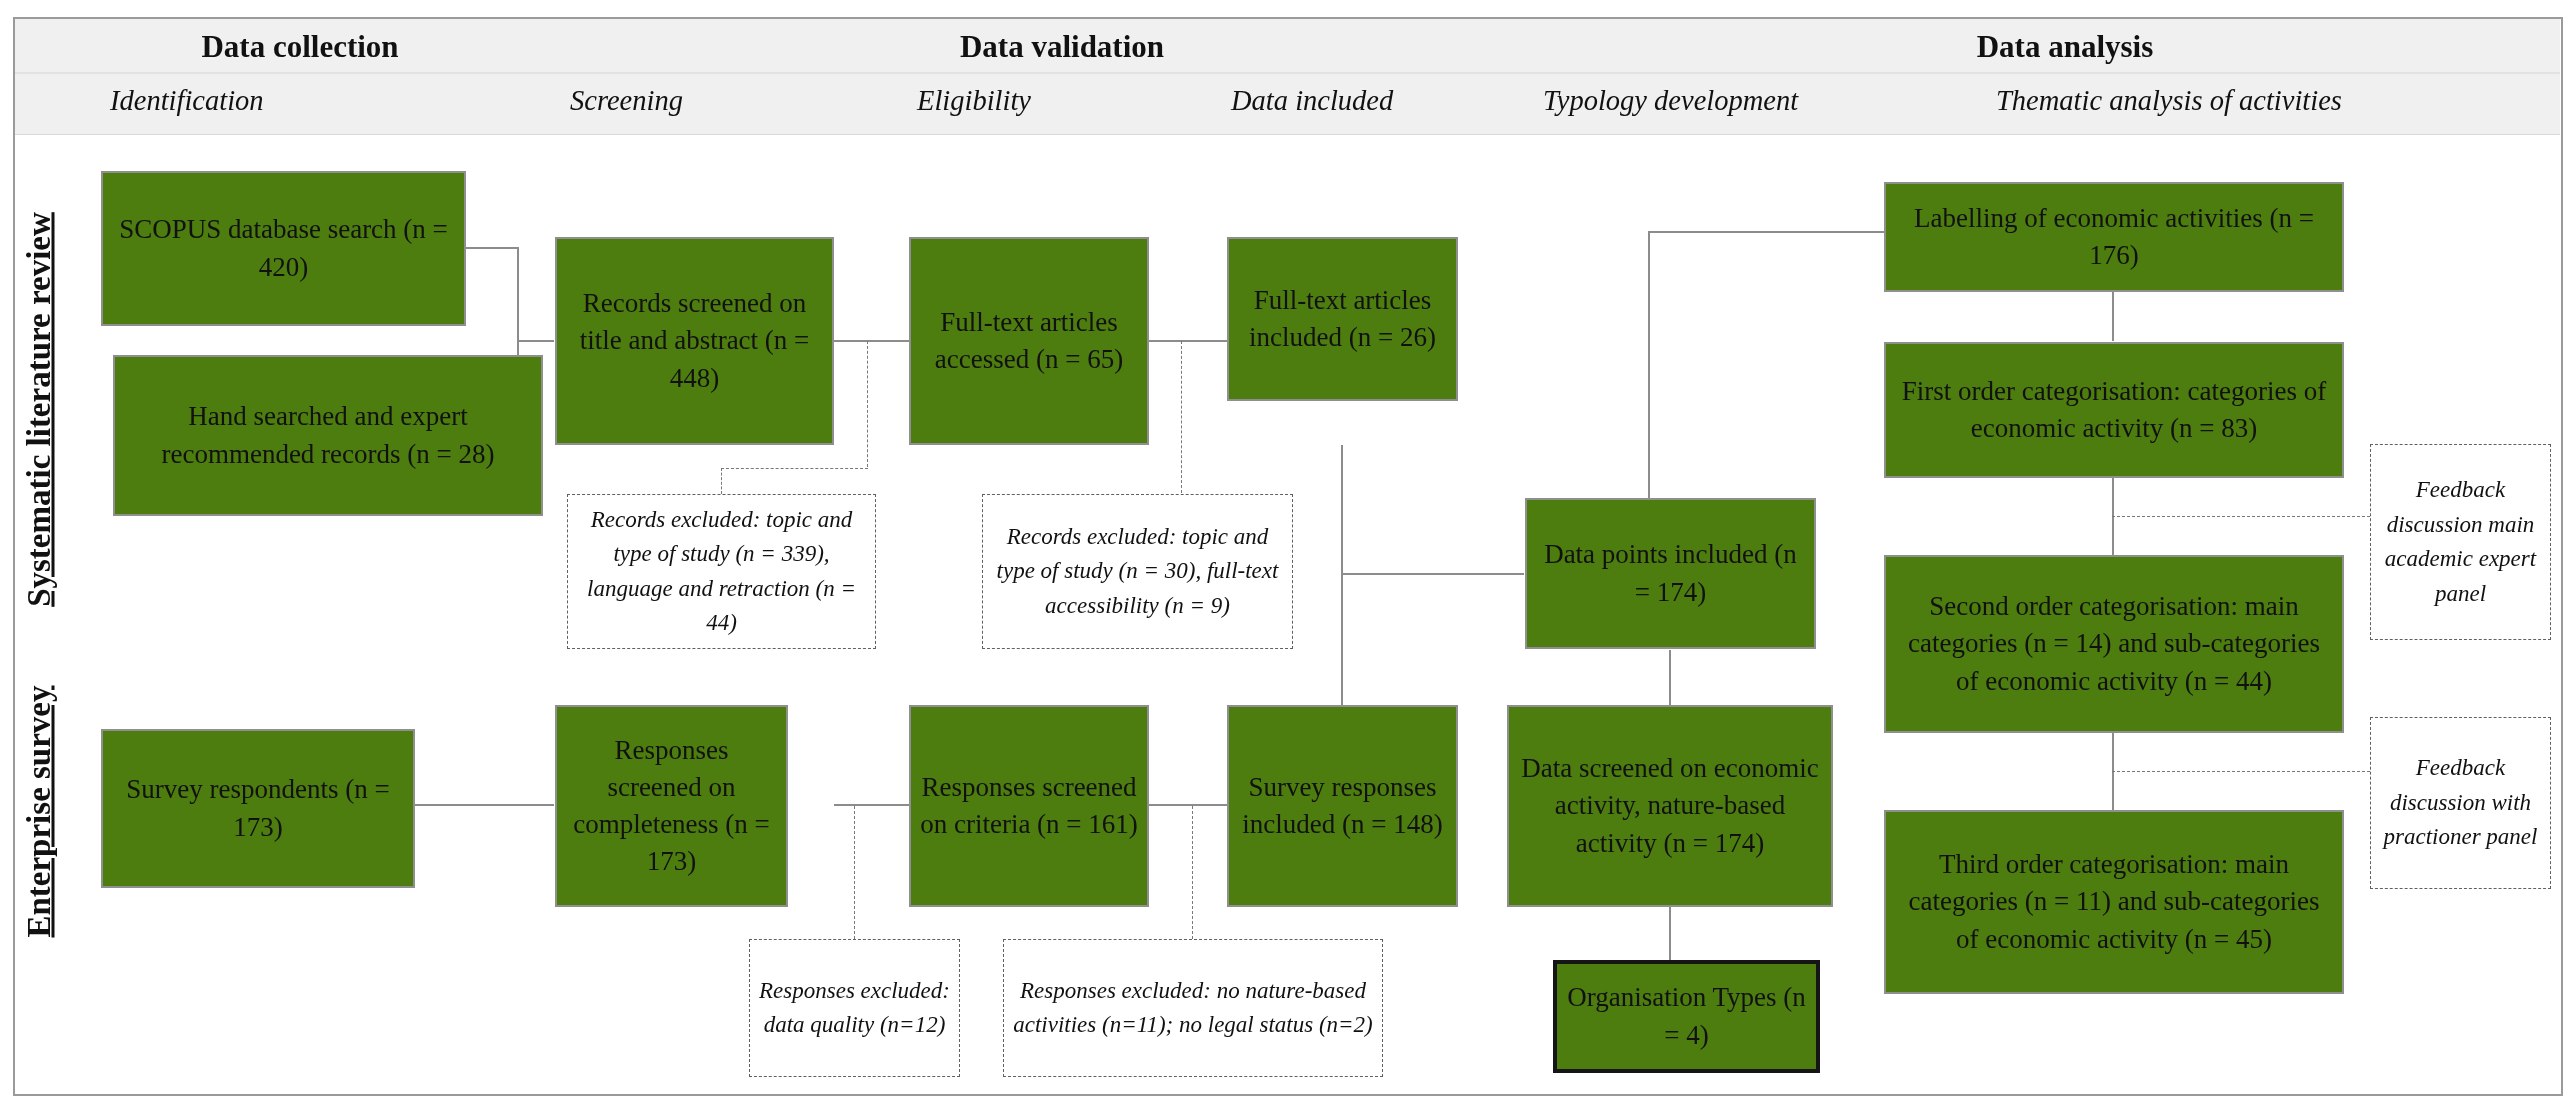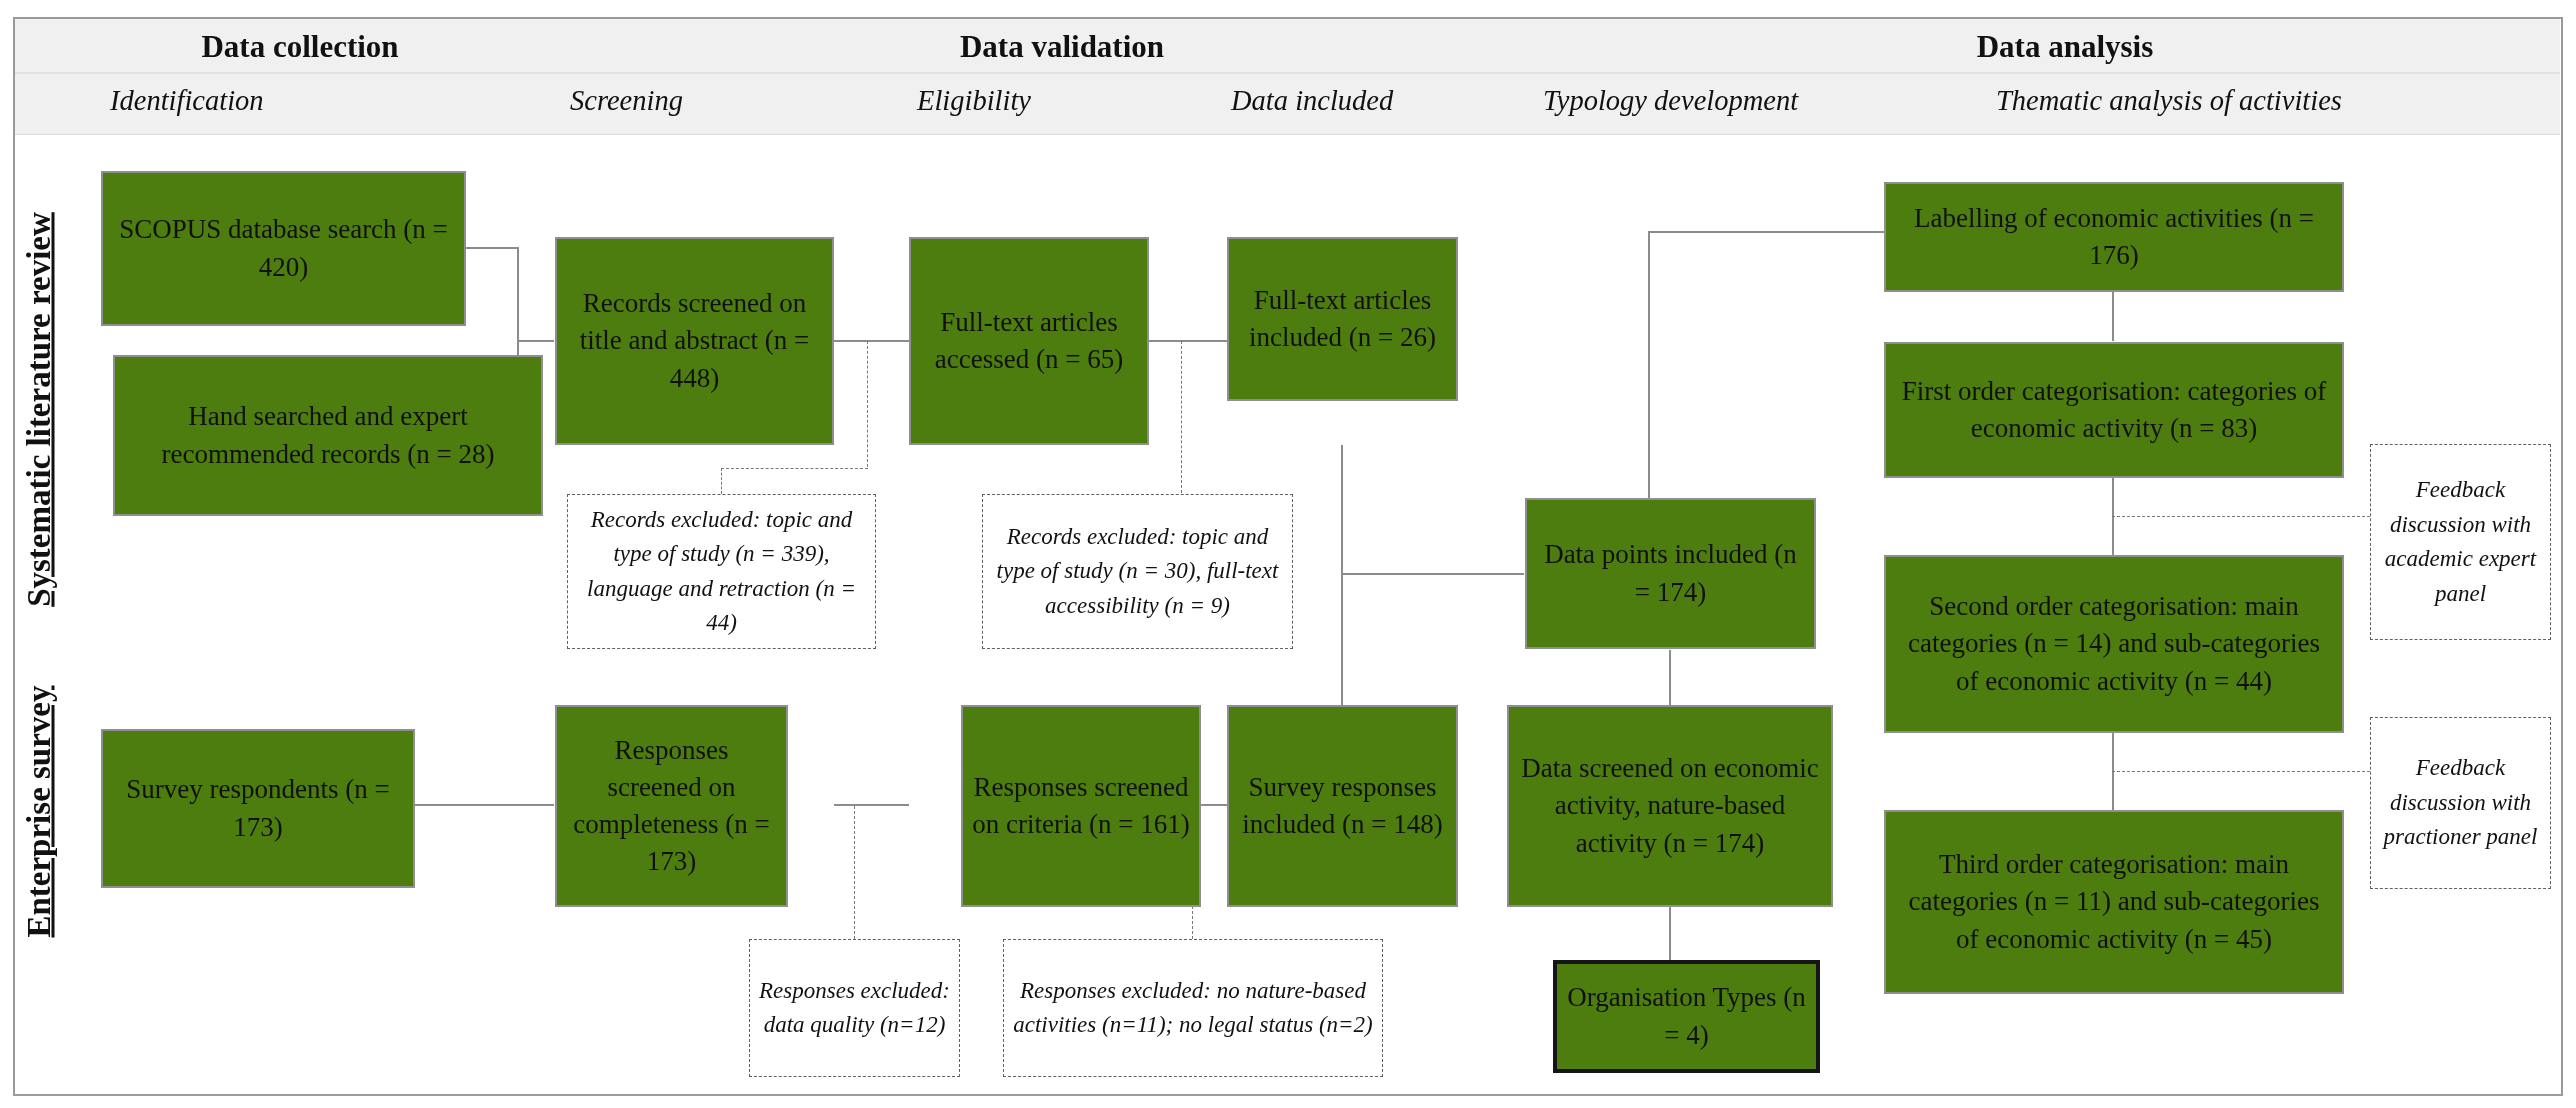--- a/index.html
+++ b/index.html
@@ -150,30 +150,30 @@
   <div class="box" style="left:555px; top:237px; width:279px; height:208px;">Records screened on title and abstract (n = 448)</div>
   <div class="box" style="left:909px; top:237px; width:240px; height:208px;">Full-text articles accessed (n = 65)</div>
   <div class="box" style="left:1227px; top:237px; width:231px; height:164px;">Full-text articles included (n = 26)</div>
   <div class="box" style="left:1525px; top:498px; width:291px; height:151px;">Data points included (n = 174)</div>
 
   <div class="dashed-box" style="left:567px; top:494px; width:309px; height:155px;">Records excluded: topic and type of study (n = 339), language and retraction (n = 44)</div>
   <div class="dashed-box" style="left:982px; top:494px; width:311px; height:155px;">Records excluded: topic and type of study (n = 30), full-text accessibility (n = 9)</div>
 
   <div class="box" style="left:101px; top:729px; width:314px; height:159px;">Survey respondents (n = 173)</div>
   <div class="box" style="left:555px; top:705px; width:233px; height:202px;">Responses screened on completeness (n = 173)</div>
-  <div class="box" style="left:961px; top:705px; width:240px; height:202px;">Responses screened on criteria (n = 161)</div>
+  <div class="box" style="left:909px; top:705px; width:240px; height:202px;">Responses screened on criteria (n = 161)</div>
   <div class="box" style="left:1227px; top:705px; width:231px; height:202px;">Survey responses included (n = 148)</div>
   <div class="box" style="left:1507px; top:705px; width:326px; height:202px;">Data screened on economic activity, nature-based activity (n = 174)</div>
   <div class="box emphasis" style="left:1537px; top:960px; width:267px; height:113px;">Organisation Types (n = 4)</div>
 
   <div class="dashed-box" style="left:749px; top:939px; width:211px; height:138px;">Responses excluded: data quality (n=12)</div>
   <div class="dashed-box" style="left:1003px; top:939px; width:380px; height:138px;">Responses excluded: no nature-based activities (n=11); no legal status (n=2)</div>
 
   <div class="box" style="left:1884px; top:182px; width:460px; height:110px;">Labelling of economic activities (n = 176)</div>
   <div class="box" style="left:1884px; top:342px; width:460px; height:136px;">First order categorisation: categories of economic activity (n = 83)</div>
   <div class="box" style="left:1884px; top:555px; width:460px; height:178px;">Second order categorisation: main categories (n = 14) and sub-categories of economic activity (n = 44)</div>
   <div class="box" style="left:1884px; top:810px; width:460px; height:184px;">Third order categorisation: main categories (n = 11) and sub-categories of economic activity (n = 45)</div>
 
-  <div class="dashed-box" style="left:2370px; top:444px; width:181px; height:196px;">Feedback discussion with academic expert panel</div>
+  <div class="dashed-box" style="left:2370px; top:444px; width:181px; height:196px;">Feedback discussion main academic expert panel</div>
   <div class="dashed-box" style="left:2370px; top:717px; width:181px; height:172px;">Feedback discussion with practioner panel</div>
 
 </div>
 
 
 </body></html>

